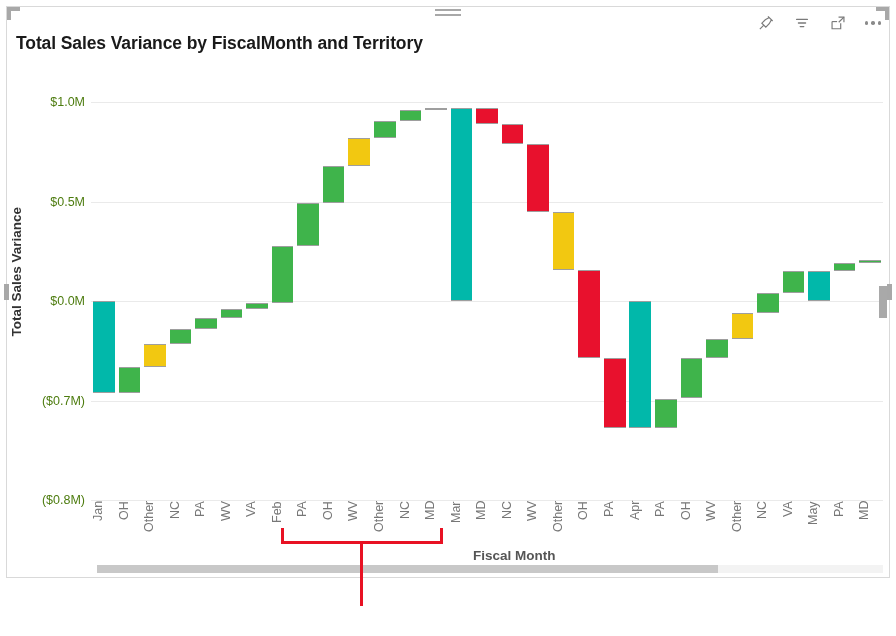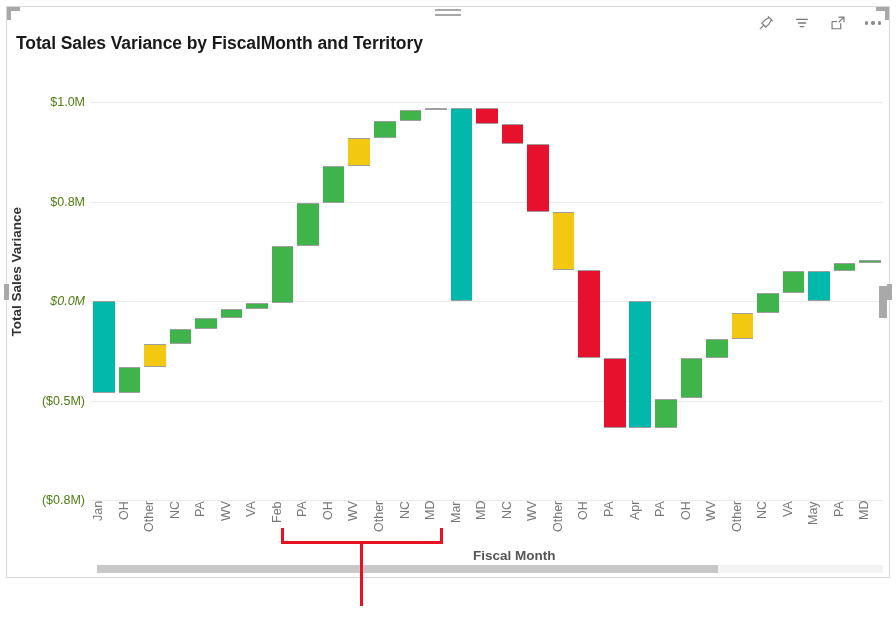--- a/index.html
+++ b/index.html
@@ -201,23 +201,23 @@
     </div>
 
     <div class="chart-title">Total Sales Variance by FiscalMonth and Territory</div>
 
 
     <div class="y-axis-title">Total Sales Variance</div>
 
     <div class="plot-wrap">
       <div class="y-labels" id="y-labels">
           <div class="y-label" style="top: 95px;">$1.0M</div>
-          <div class="y-label" style="top: 194.5px;">$0.8M</div>
-          <div class="y-label" style="top: 294px; font-style: italic;">$0.0M</div>
-          <div class="y-label" style="top: 393.5px;">($0.5M)</div>
+          <div class="y-label" style="top: 194.5px;">$0.5M</div>
+          <div class="y-label" style="top: 294px;">$0.0M</div>
+          <div class="y-label" style="top: 393.5px;">($0.7M)</div>
           <div class="y-label" style="top: 493px;">($0.8M)</div>
         </div>
       <div class="plot" id="plot">
           <div class="gridline" style="top: 0px;"></div>
           <div class="gridline" style="top: 99.5px;"></div>
           <div class="gridline zeroline" style="top: 199px;"></div>
           <div class="gridline" style="top: 298.5px;"></div>
           <div class="gridline" style="top: 398px;"></div>
           <div class="bar" title="Jan: -460000" style="left: 1.98px; width: 21.5884px; top: 199px; height: 91.54px; background: rgb(1, 184, 170);"></div>
           <div class="bar" title="OH: 130000" style="left: 27.5284px; width: 21.5884px; top: 264.67px; height: 25.87px; background: rgb(63, 180, 75);"></div>

